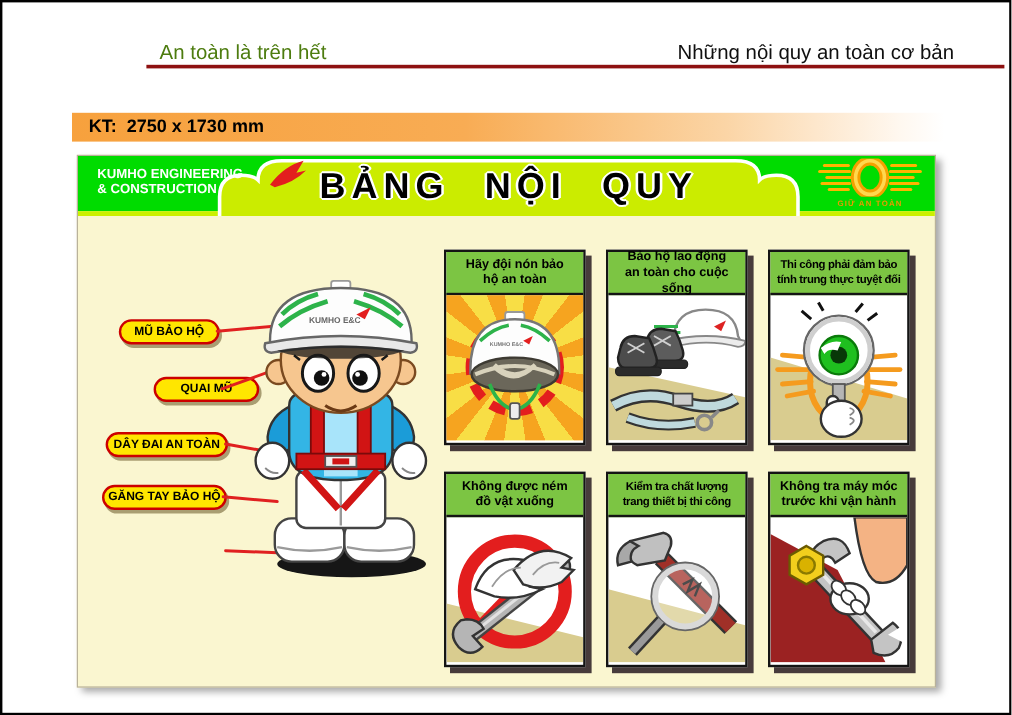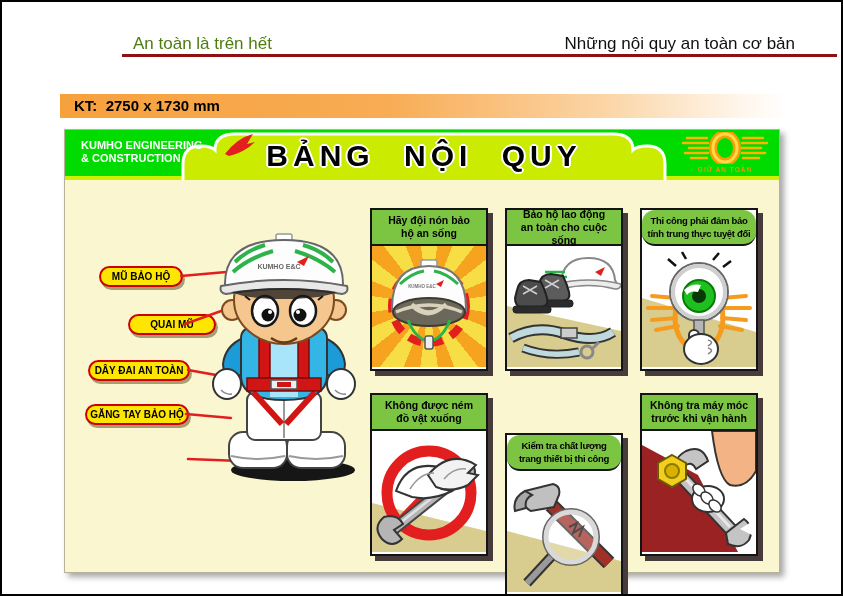--- a/index.html
+++ b/index.html
@@ -39,21 +39,21 @@
     font-size:10px; font-weight:bold; color:#000; text-align:center; line-height:17px; white-space:nowrap;
     box-shadow:2px 3px 0 rgba(70,50,0,0.45); }
   .leader-lines { position:absolute; left:0; top:0; pointer-events:none; }
 
   
   .panel { position:absolute; width:118px; height:163px; background:#fff; border:2px solid #141414;
     box-shadow:5px 5px 0 #473B3B; }
   .panel-header { height:36px; background:#7CC543; border-bottom:2px solid #141414;
     display:flex; flex-direction:column; justify-content:center; text-align:center;
     font-weight:bold; font-size:10.5px; line-height:13px; color:#000; }
-  .panel-header.small { font-size:9.5px; letter-spacing:-0.3px;border-radius:13px; }
+  .panel-header.small { font-size:9.5px; letter-spacing:-0.3px; }
   .panel-body { position:relative; width:100%; height:121px; overflow:hidden; }
   .panel-body svg { position:absolute; left:0; top:0; }
   .sunburst { background:repeating-conic-gradient(from 8deg at 50% 48%, #F6A41F 0deg 14deg, #F8DE45 14deg 30deg); }
 </style>
 </head>
 <body>
 
 <div class="page">
 
   <div class="tagline-left">An toàn là trên hết</div>
@@ -173,21 +173,21 @@
         <text x="96" y="43" font-size="7" font-weight="bold" fill="#666" text-anchor="middle">KUMHO E&amp;C</text>
         <path d="M 114 36 L 126 30 L 121 40 Z" fill="#E31E1E"></path>
         <path d="M 38 60 Q 101 48 164 60 Q 166 67 159 68 Q 101 58 43 68 Q 36 67 38 60 Z" fill="#E8E8E8" stroke="#666" stroke-width="2"></path>
         <path d="M 48 66 Q 101 58 154 66 Q 138 73 101 73 Q 64 73 48 66 Z" fill="#1a1a1a" opacity="0.75"></path>
       </g>
     </svg>
 
     <div class="panel" style="left:305px; top:78px;">
       <div class="panel-header">
         <div>Hãy đội nón bảo</div>
-        <div>hộ an sống</div>
+        <div>hộ an toàn</div>
       </div>
       <div class="panel-body sunburst">
         <svg width="114" height="121" viewBox="0 0 114 121">
           <circle cx="57" cy="60" r="37" fill="none" stroke="#E31E1E" stroke-width="8" stroke-dasharray="13 9"></circle>
           <rect x="49" y="14" width="16" height="9" rx="2" fill="#fff" stroke="#999" stroke-width="1.5"></rect>
           <path d="M 20 62 Q 20 20 57 20 Q 94 20 94 62 L 94 65 Q 57 57 20 65 Z" fill="#FDFDFD" stroke="#777" stroke-width="2"></path>
           <path d="M 28 38 Q 40 27 52 25 M 86 38 Q 74 27 62 25" fill="none" stroke="#2DB34A" stroke-width="3"></path>
           <text x="50" y="42" font-size="4.5" font-weight="bold" fill="#777" text-anchor="middle">KUMHO E&amp;C</text>
           <path d="M 64 38 L 72 34 L 69 41 Z" fill="#E31E1E"></path>
           <ellipse cx="57" cy="66" rx="36" ry="14" fill="#6b675a" stroke="#3d3a32" stroke-width="2"></ellipse>
@@ -294,21 +294,21 @@
           </g>
           <g>
             <path d="M 24 60 Q 36 26 74 38 L 68 48 L 78 48 L 70 58 L 80 60 Q 60 70 40 66 Z" fill="#fff" stroke="#333" stroke-width="2"></path>
             <path d="M 56 44 Q 78 18 104 34 L 96 42 L 106 44 L 96 54 Q 80 62 64 56 Z" fill="#f2f2f2" stroke="#333" stroke-width="2"></path>
             <path d="M 38 58 Q 48 42 62 42 M 72 48 Q 82 36 94 38" fill="none" stroke="#999" stroke-width="1.5"></path>
           </g>
         </svg>
       </div>
     </div>
 
-    <div class="panel" style="left:440px; top:263px;margin-top:40px;">
+    <div class="panel" style="left:440px; top:263px;">
       <div class="panel-header small">
         <div>Kiểm tra chất lượng</div>
         <div>trang thiết bị thi công</div>
       </div>
       <div class="panel-body">
         <svg width="114" height="121" viewBox="0 0 114 121">
           <polygon points="0,60 114,90 114,121 0,121" fill="#D9CC8F"></polygon>
           <g>
             <line x1="44" y1="34" x2="102" y2="92" stroke="#333" stroke-width="15"></line>
             <line x1="44" y1="34" x2="102" y2="92" stroke="#A03028" stroke-width="11"></line>

